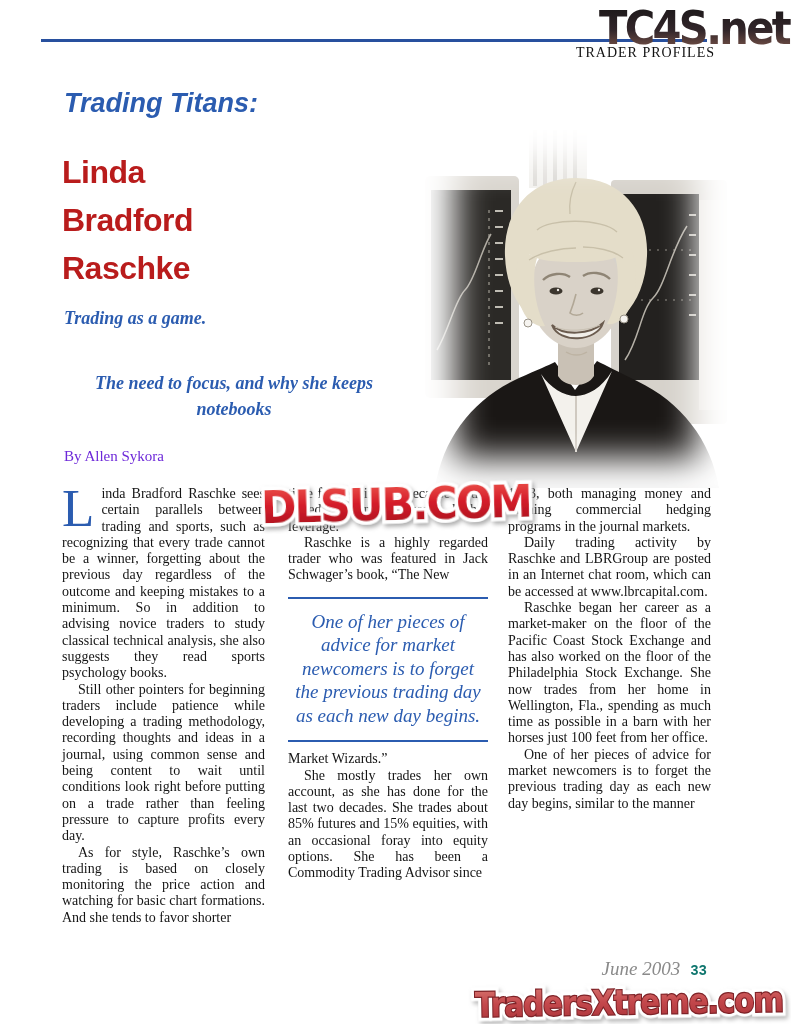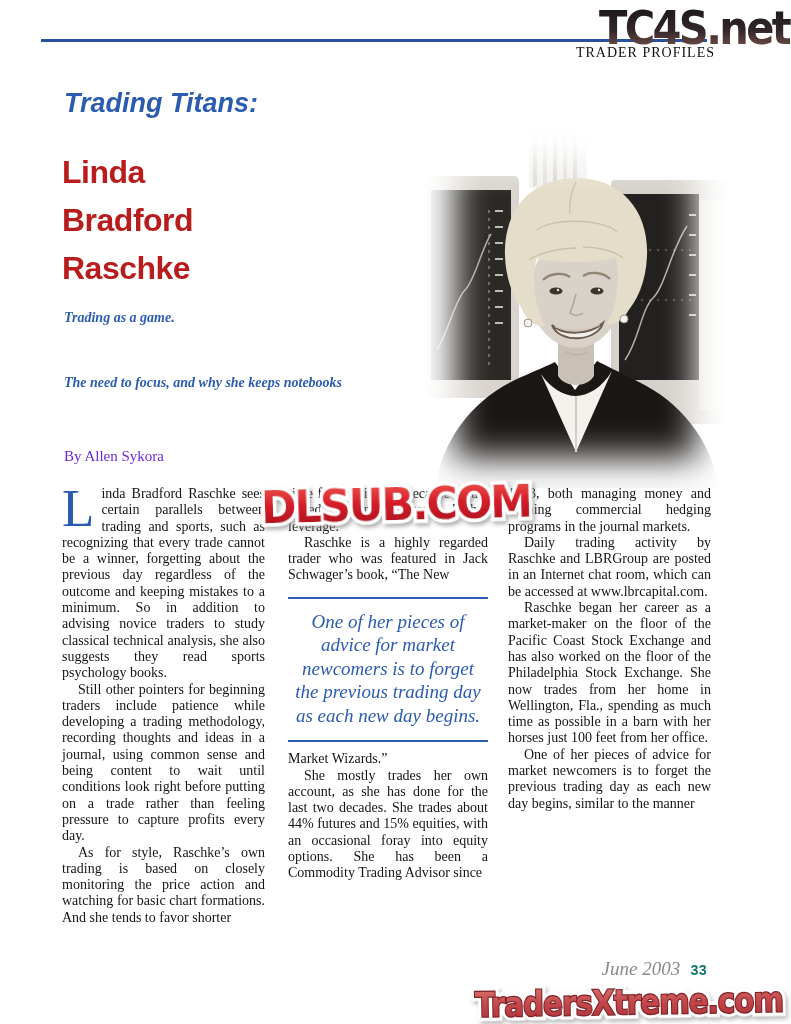--- a/index.html
+++ b/index.html
@@ -22,21 +22,21 @@
     font-size:27px;color:#2b5cb0;
   }
   .title{
     position:absolute;left:62px;top:148px;
     font-family:"Liberation Sans",sans-serif;font-weight:bold;
     font-size:32px;line-height:48px;letter-spacing:-0.5px;color:#b91c1c;
   }
   .deck{
     position:absolute;left:64px;
     font-family:"Liberation Serif",serif;font-style:italic;font-weight:bold;
-    font-size:14px;line-height:26px;color:#2b5cb0;
+    font-size:18px;line-height:26px;color:#2b5cb0;text-align:center;
   }
   .deck1{top:305px;}
   .deck2{top:370px;width:340px;}
   .byline{
     position:absolute;left:64px;top:448px;
     font-size:15px;color:#6d28d9;
   }
   
   .photo{position:absolute;left:425px;top:130px;width:302px;height:358px;}
   .photo:after{content:"";position:absolute;inset:0;box-shadow:inset 0 0 34px 30px #ffffff;}
@@ -203,21 +203,21 @@
     <p class="first"><span class="dropcap">L</span><span>inda Bradford Raschke sees certain parallels between trading and sports, such as recognizing that every trade cannot be a winner, forgetting about the previous day regardless of the outcome and keeping mistakes to a minimum. So in addition to advising novice traders to study classical technical analysis, she also suggests they read sports psychology books.</span></p>
     <p>Still other pointers for beginning traders include patience while developing a trading methodology, recording thoughts and ideas in a journal, using common sense and being content to wait until conditions look right before putting on a trade rather than feeling pressure to capture profits every day.</p>
     <p>As for style, Raschke’s own trading is based on closely monitoring the price action and watching for basic chart formations. And she tends to favor shorter</p>
   </div>
 
   <div class="col col2">
     <p class="cont">time frames, in part because of the added potential from higher leverage.</p>
     <p>Raschke is a highly regarded trader who was featured in Jack Schwager’s book, “The New</p>
     <div class="pullquote">One of her pieces of advice for market newcomers is to forget the previous trading day as each new day begins.</div>
     <p class="cont">Market Wizards.”</p>
-    <p>She mostly trades her own account, as she has done for the last two decades. She trades about 44% futures and 15% equities, with an occasional foray into equity options. She has been a Commodity Trading Advisor since</p>
+    <p>She mostly trades her own account, as she has done for the last two decades. She trades about 85% futures and 15% equities, with an occasional foray into equity options. She has been a Commodity Trading Advisor since</p>
   </div>
 
   <div class="col col3">
     <p class="cont">1993, both managing money and running commercial hedging programs in the journal markets.</p>
     <p>Daily trading activity by Raschke and LBRGroup are posted in an Internet chat room, which can be accessed at www.lbrcapital.com.</p>
     <p>Raschke began her career as a market-maker on the floor of the Pacific Coast Stock Exchange and has also worked on the floor of the Philadelphia Stock Exchange. She now trades from her home in Wellington, Fla., spending as much time as possible in a barn with her horses just 100 feet from her office.</p>
     <p>One of her pieces of advice for market newcomers is to forget the previous trading day as each new day begins, similar to the manner</p>
   </div>
 
   <div class="folio">

